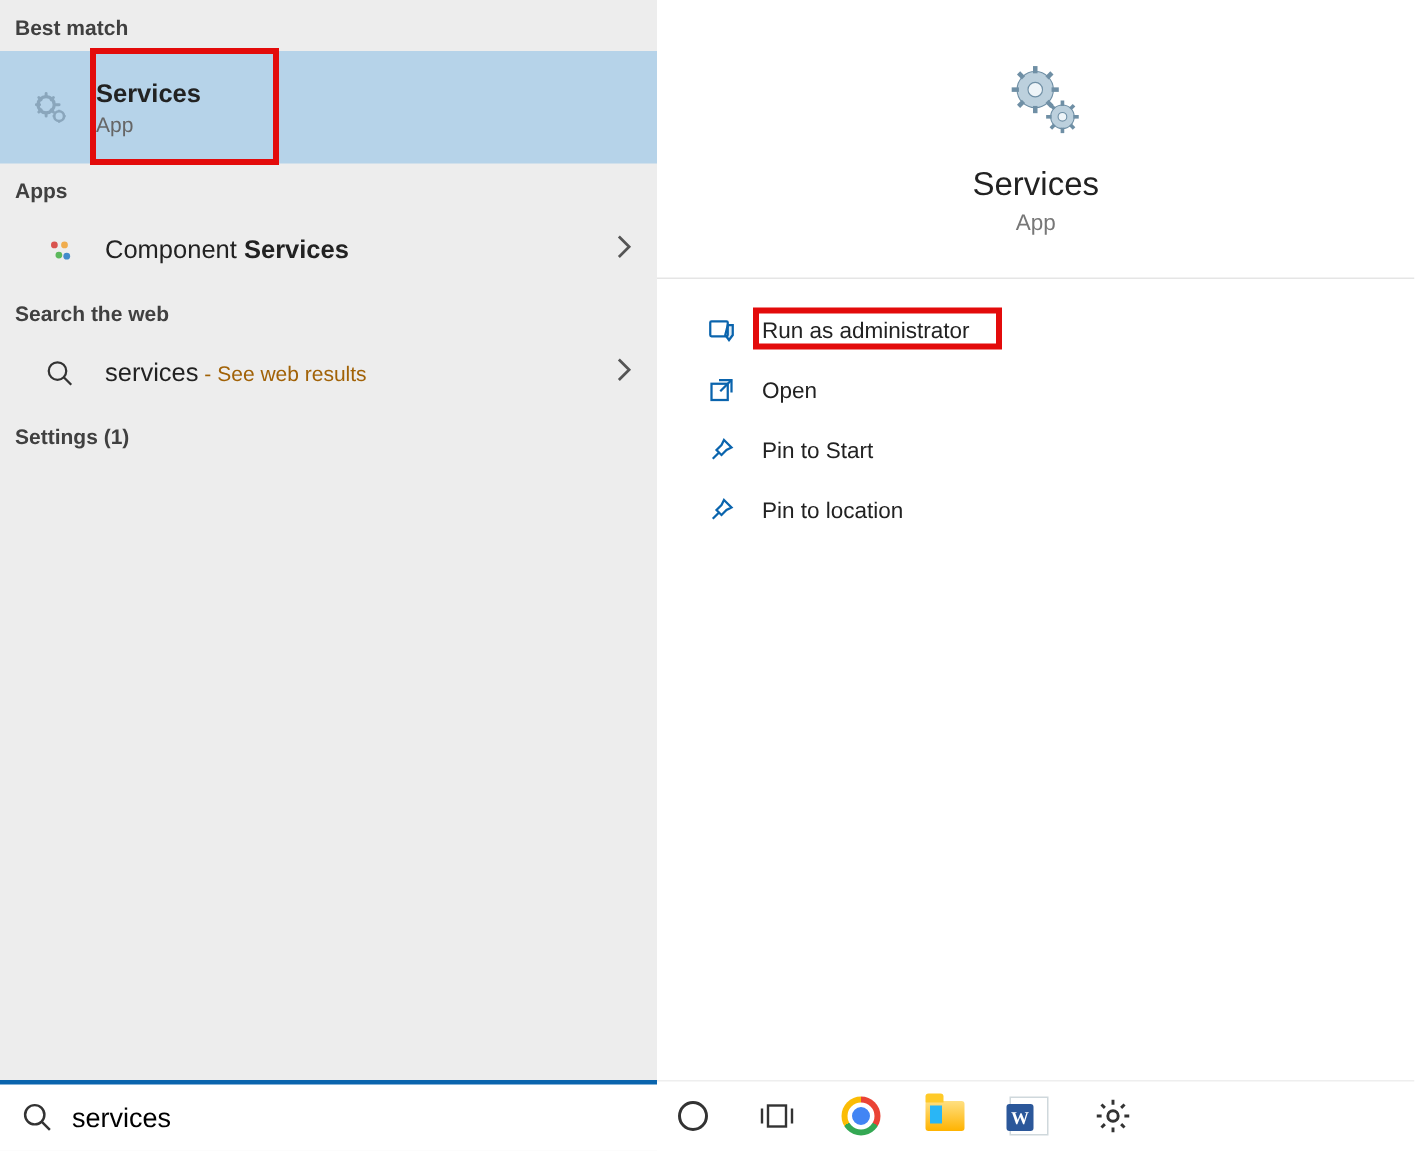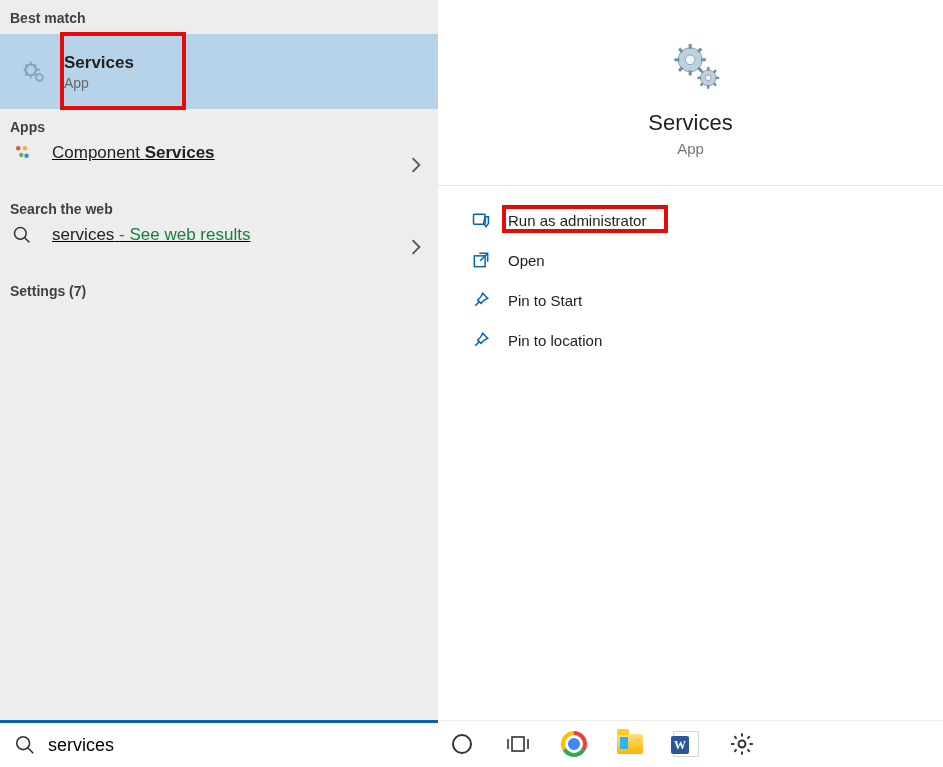--- a/index.html
+++ b/index.html
@@ -13,28 +13,27 @@
   .best-match-item {
     height: 75px; background: #b6d3e9; display: flex; align-items: center;
     padding-left: 18px; position: relative;
   }
   .best-match-item .icon-slot { width: 32px; display: flex; justify-content: center; align-items: center; }
   .best-match-item .text-col { margin-left: 14px; display: flex; flex-direction: column; }
   .best-match-item .title { font-weight: 600; font-size: 17px; color: #222; }
   .best-match-item .subtitle { font-size: 14px; color: #666; margin-top: 2px; }
 
   .result-row {
-    height: 48px; display: flex; align-items: flex-start; padding: 0 8px;
+    height: 48px; display: flex; align-items: center; padding: 0 26px;
     position: relative;
-    text-decoration: underline;
   }
   .result-row .icon-slot { width: 28px; display: flex; justify-content: center; align-items: center; }
   .result-row .text { margin-left: 16px; font-size: 17px; color: #222; }
   .result-row .text .bold { font-weight: 600; }
-  .result-row .hint { color: #15803d; font-size: 17px; }
+  .result-row .hint { color: #a16207; font-size: 14px; }
   .result-row .chev { position: absolute; right: 16px; top: 50%; transform: translateY(-50%); }
 
   .search-bar {
     height: 47px; border-top: 3px solid #0a64ad; background: #fff;
     display: flex; align-items: center; padding: 0 12px;
   }
   .search-bar .icon-slot { width: 26px; display: flex; justify-content: center; }
   .search-input { border: none; outline: none; font-size: 18px; margin-left: 8px; flex: 1; background: transparent; }
 
   .filler { flex: 1; }
@@ -141,21 +140,21 @@
           </svg>
       </div>
       <span class="text"><span>services</span><span class="hint"> - See web results</span></span>
       <span class="chev">
         <svg width="12" height="16" viewBox="0 0 8 14">
             <path d="M1 1l6 6-6 6" fill="none" stroke="#555" stroke-width="1.6"></path>
           </svg>
       </span>
     </div>
 
-    <div class="section-label">Settings (7)</div>
+    <div class="section-label">Settings (1)</div>
 
     <div class="filler"></div>
 
     <div class="search-bar">
       <div class="icon-slot">
         <svg width="22" height="22" viewBox="0 0 24 24">
             <circle cx="10" cy="10" r="7" fill="none" stroke="#333" stroke-width="1.8"></circle>
             <line x1="15" y1="15" x2="21" y2="21" stroke="#333" stroke-width="1.8"></line>
           </svg>
       </div>

